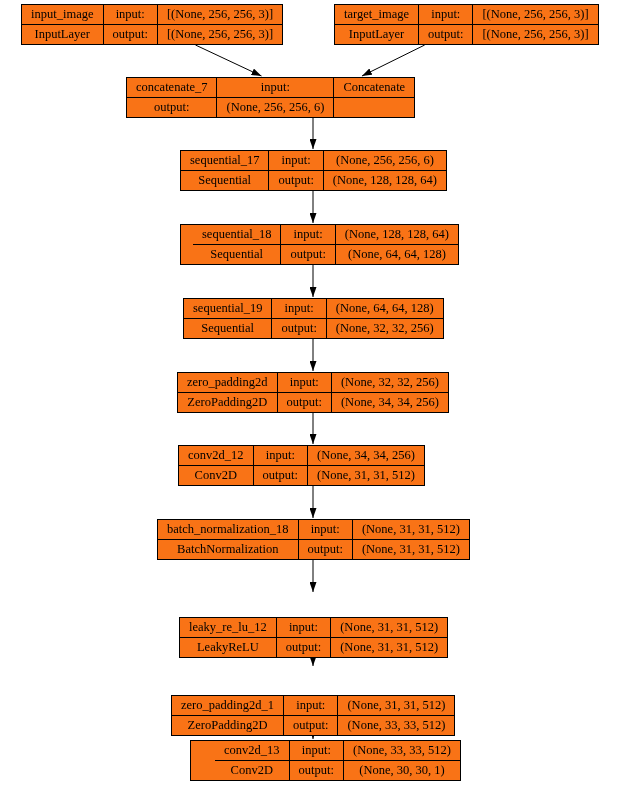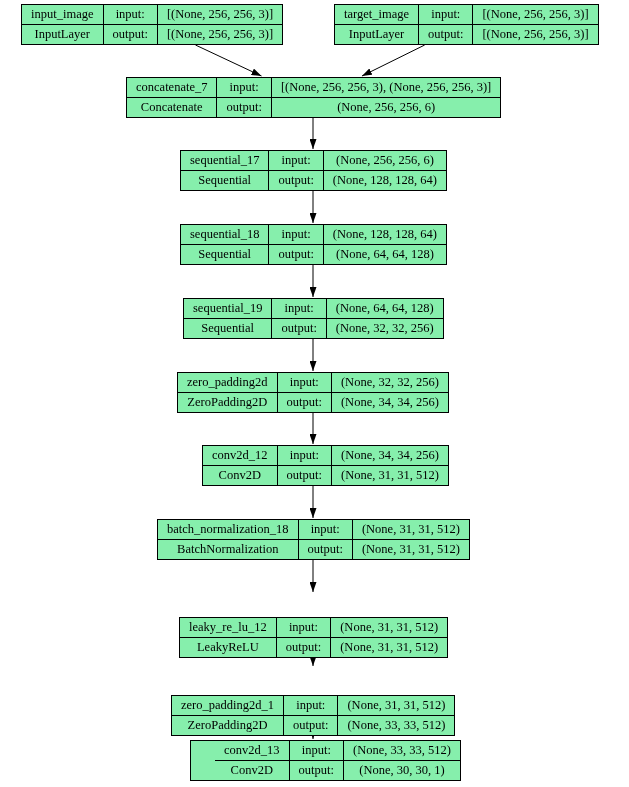--- a/index.html
+++ b/index.html
@@ -23,21 +23,21 @@
     left: 0;
     width: 629px;
     height: 787px;
     pointer-events: none;
   }
   .node {
     position: absolute;
     display: grid;
     grid-template-columns: auto auto auto;
     border: 1px solid #000000;
-    background: #86efac;
+    background: #f97316;
     white-space: nowrap;
     box-sizing: border-box;
   }
   .cell {
     padding: 2px 9px;
     line-height: 15px;
     text-align: center;
     border-right: 1px solid #000000;
     border-bottom: 1px solid #000000;
   }
@@ -82,34 +82,33 @@
       <div class="cell">target_image</div>
       <div class="cell">input:</div>
       <div class="cell">[(None, 256, 256, 3)]</div>
       <div class="cell">InputLayer</div>
       <div class="cell">output:</div>
       <div class="cell">[(None, 256, 256, 3)]</div>
     </div>
     <div class="node" style="top: 77px; left: 126px;">
       <div class="cell">concatenate_7</div>
       <div class="cell">input:</div>
-      <div class="cell">[(None, 256, 256, 3), (None, 256, 256, 3)]</div>
       <div class="cell">Concatenate</div>
       <div class="cell">output:</div>
       <div class="cell">(None, 256, 256, 6)</div>
     </div>
     <div class="node" style="top: 150px; left: 180px;">
       <div class="cell">sequential_17</div>
       <div class="cell">input:</div>
       <div class="cell">(None, 256, 256, 6)</div>
       <div class="cell">Sequential</div>
       <div class="cell">output:</div>
       <div class="cell">(None, 128, 128, 64)</div>
     </div>
-    <div class="node" style="top: 224px; left: 180px;">
+    <div class="node" style="top: 224px; left: 180px; padding-left: 12px;">
       <div class="cell">sequential_18</div>
       <div class="cell">input:</div>
       <div class="cell">(None, 128, 128, 64)</div>
       <div class="cell">Sequential</div>
       <div class="cell">output:</div>
       <div class="cell">(None, 64, 64, 128)</div>
     </div>
     <div class="node" style="top: 298px; left: 183px;">
       <div class="cell">sequential_19</div>
       <div class="cell">input:</div>
@@ -119,21 +118,21 @@
       <div class="cell">(None, 32, 32, 256)</div>
     </div>
     <div class="node" style="top: 372px; left: 177px;">
       <div class="cell">zero_padding2d</div>
       <div class="cell">input:</div>
       <div class="cell">(None, 32, 32, 256)</div>
       <div class="cell">ZeroPadding2D</div>
       <div class="cell">output:</div>
       <div class="cell">(None, 34, 34, 256)</div>
     </div>
-    <div class="node" style="top: 445px; left: 202px; font-family: Liberation Serif, serif;">
+    <div class="node" style="top: 445px; left: 178px; font-family: Liberation Serif, serif;">
       <div class="cell">conv2d_12</div>
       <div class="cell">input:</div>
       <div class="cell">(None, 34, 34, 256)</div>
       <div class="cell">Conv2D</div>
       <div class="cell">output:</div>
       <div class="cell">(None, 31, 31, 512)</div>
     </div>
     <div class="node" style="top: 519px; left: 157px;">
       <div class="cell">batch_normalization_18</div>
       <div class="cell">input:</div>

